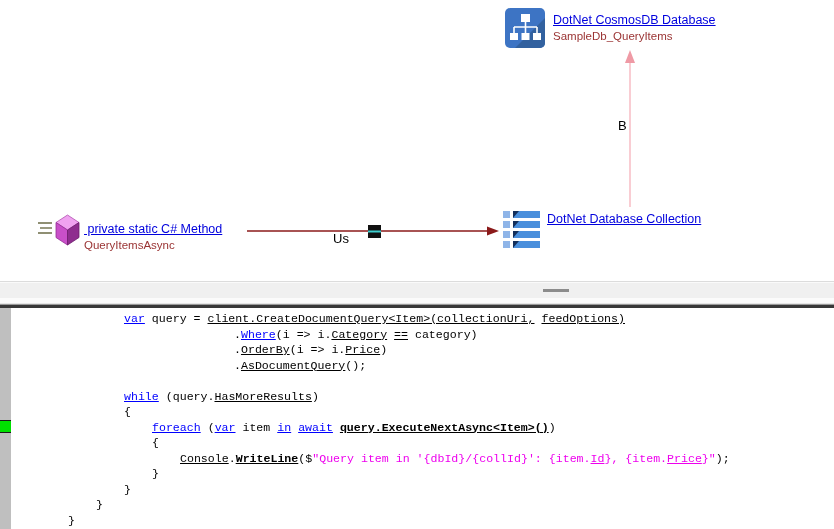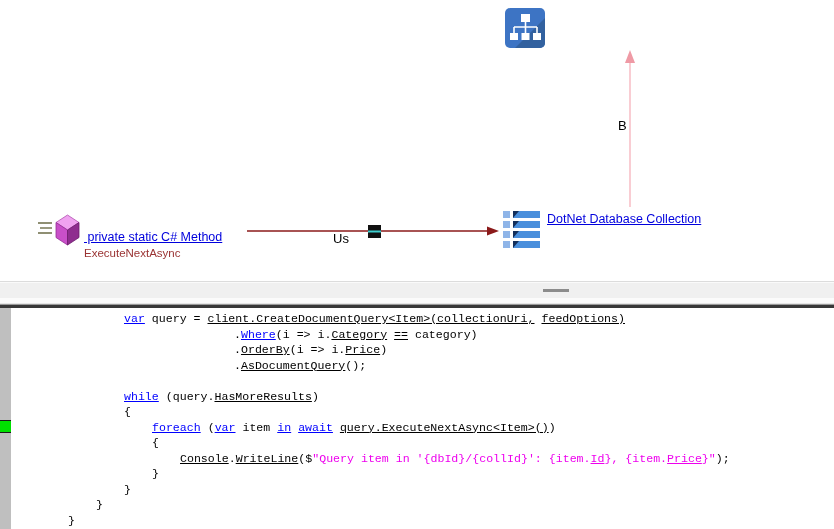--- a/index.html
+++ b/index.html
@@ -33,21 +33,21 @@
   .margin-marker { position:absolute; left:0; top:112px; width:11px; height:13px;
                    background:#00e000; border-top:1px solid #1a1a1a;
                    border-bottom:1px solid #1a1a1a; }
   .code-content { position:absolute; left:0; top:3px; right:0;
                   font-family:"Liberation Mono","DejaVu Sans Mono",monospace;
                   font-size:11.6px; line-height:15.5px; color:#000;
                   white-space:pre; }
   .code-line { height:15.5px; }
   .kw  { color:#0000ff;text-decoration:underline; }
   .ul  { text-decoration:underline; }
-  .bd  { font-weight:normal; }
+  .bd  { font-weight:bold; }
   .str { color:#ee00ee; }
 </style>
 </head>
 <body>
 
 <div class="diagram-pane">
 
   <svg class="edges-svg" width="834" height="282">
 
     <line x1="247" y1="231" x2="489" y2="231" stroke="#8b1a1a" stroke-width="1.5"></line>
@@ -79,36 +79,40 @@
           <line x1="9" y1="19" x2="9" y2="25"></line>
           <line x1="20.5" y1="19" x2="20.5" y2="25"></line>
           <line x1="32" y1="19" x2="32" y2="25"></line>
         </g>
         <rect x="16" y="6" width="9" height="8" fill="#ffffff"></rect>
         <rect x="5" y="25" width="8" height="7" fill="#ffffff"></rect>
         <rect x="16.5" y="25" width="8" height="7" fill="#ffffff"></rect>
         <rect x="28" y="25" width="8" height="7" fill="#ffffff"></rect>
       </g>
     </svg>
+    <div class="node-text" style="margin-left:8px; margin-top:4px;">
+      <span class="node-title">DotNet CosmosDB Database</span>
+      <span class="node-subtitle">SampleDb_QueryItems</span>
+    </div>
   </div>
 
   <div class="node" style="left:38px; top:213px;">
     <svg width="44" height="36" viewBox="0 0 44 36">
 
       <rect x="0" y="9" width="14" height="2" fill="#8f8f73"></rect>
       <rect x="2" y="14" width="12" height="2" fill="#9a9a80"></rect>
       <rect x="0" y="19" width="14" height="2" fill="#8f8f73"></rect>
 
       <polygon points="29.5,2 41,9.5 29.5,17 18,9.5" fill="#f0a2f0" stroke="#b050b0" stroke-width="0.8"></polygon>
       <polygon points="18,9.5 29.5,17 29.5,32 18,24.5" fill="#c94fc9" stroke="#952d95" stroke-width="0.8"></polygon>
       <polygon points="41,9.5 29.5,17 29.5,32 41,24.5" fill="#8f2d8f" stroke="#6d1d6d" stroke-width="0.8"></polygon>
     </svg>
-    <div class="node-text" style="margin-left:2px; margin-top:16px;">
+    <div class="node-text" style="margin-left:2px; margin-top:8px;">
       <span class="node-title"> private static C# Method</span>
-      <span class="node-subtitle">ExecuteNextAsync</span>
+      <span class="node-subtitle">QueryItemsAsync</span>
     </div>
   </div>
 
   <div class="node" style="left:503px; top:210px;">
     <svg width="37" height="38" viewBox="0 0 37 38">
       <g>
         <rect x="0" y="1" width="7" height="7" fill="#8fb5e8"></rect>
         <rect x="10" y="1" width="27" height="7" fill="#4a8fdc"></rect>
         <polygon points="10,1 16,1 10,8" fill="#13305c"></polygon>
         <rect x="0" y="11" width="7" height="7" fill="#8fb5e8"></rect>

